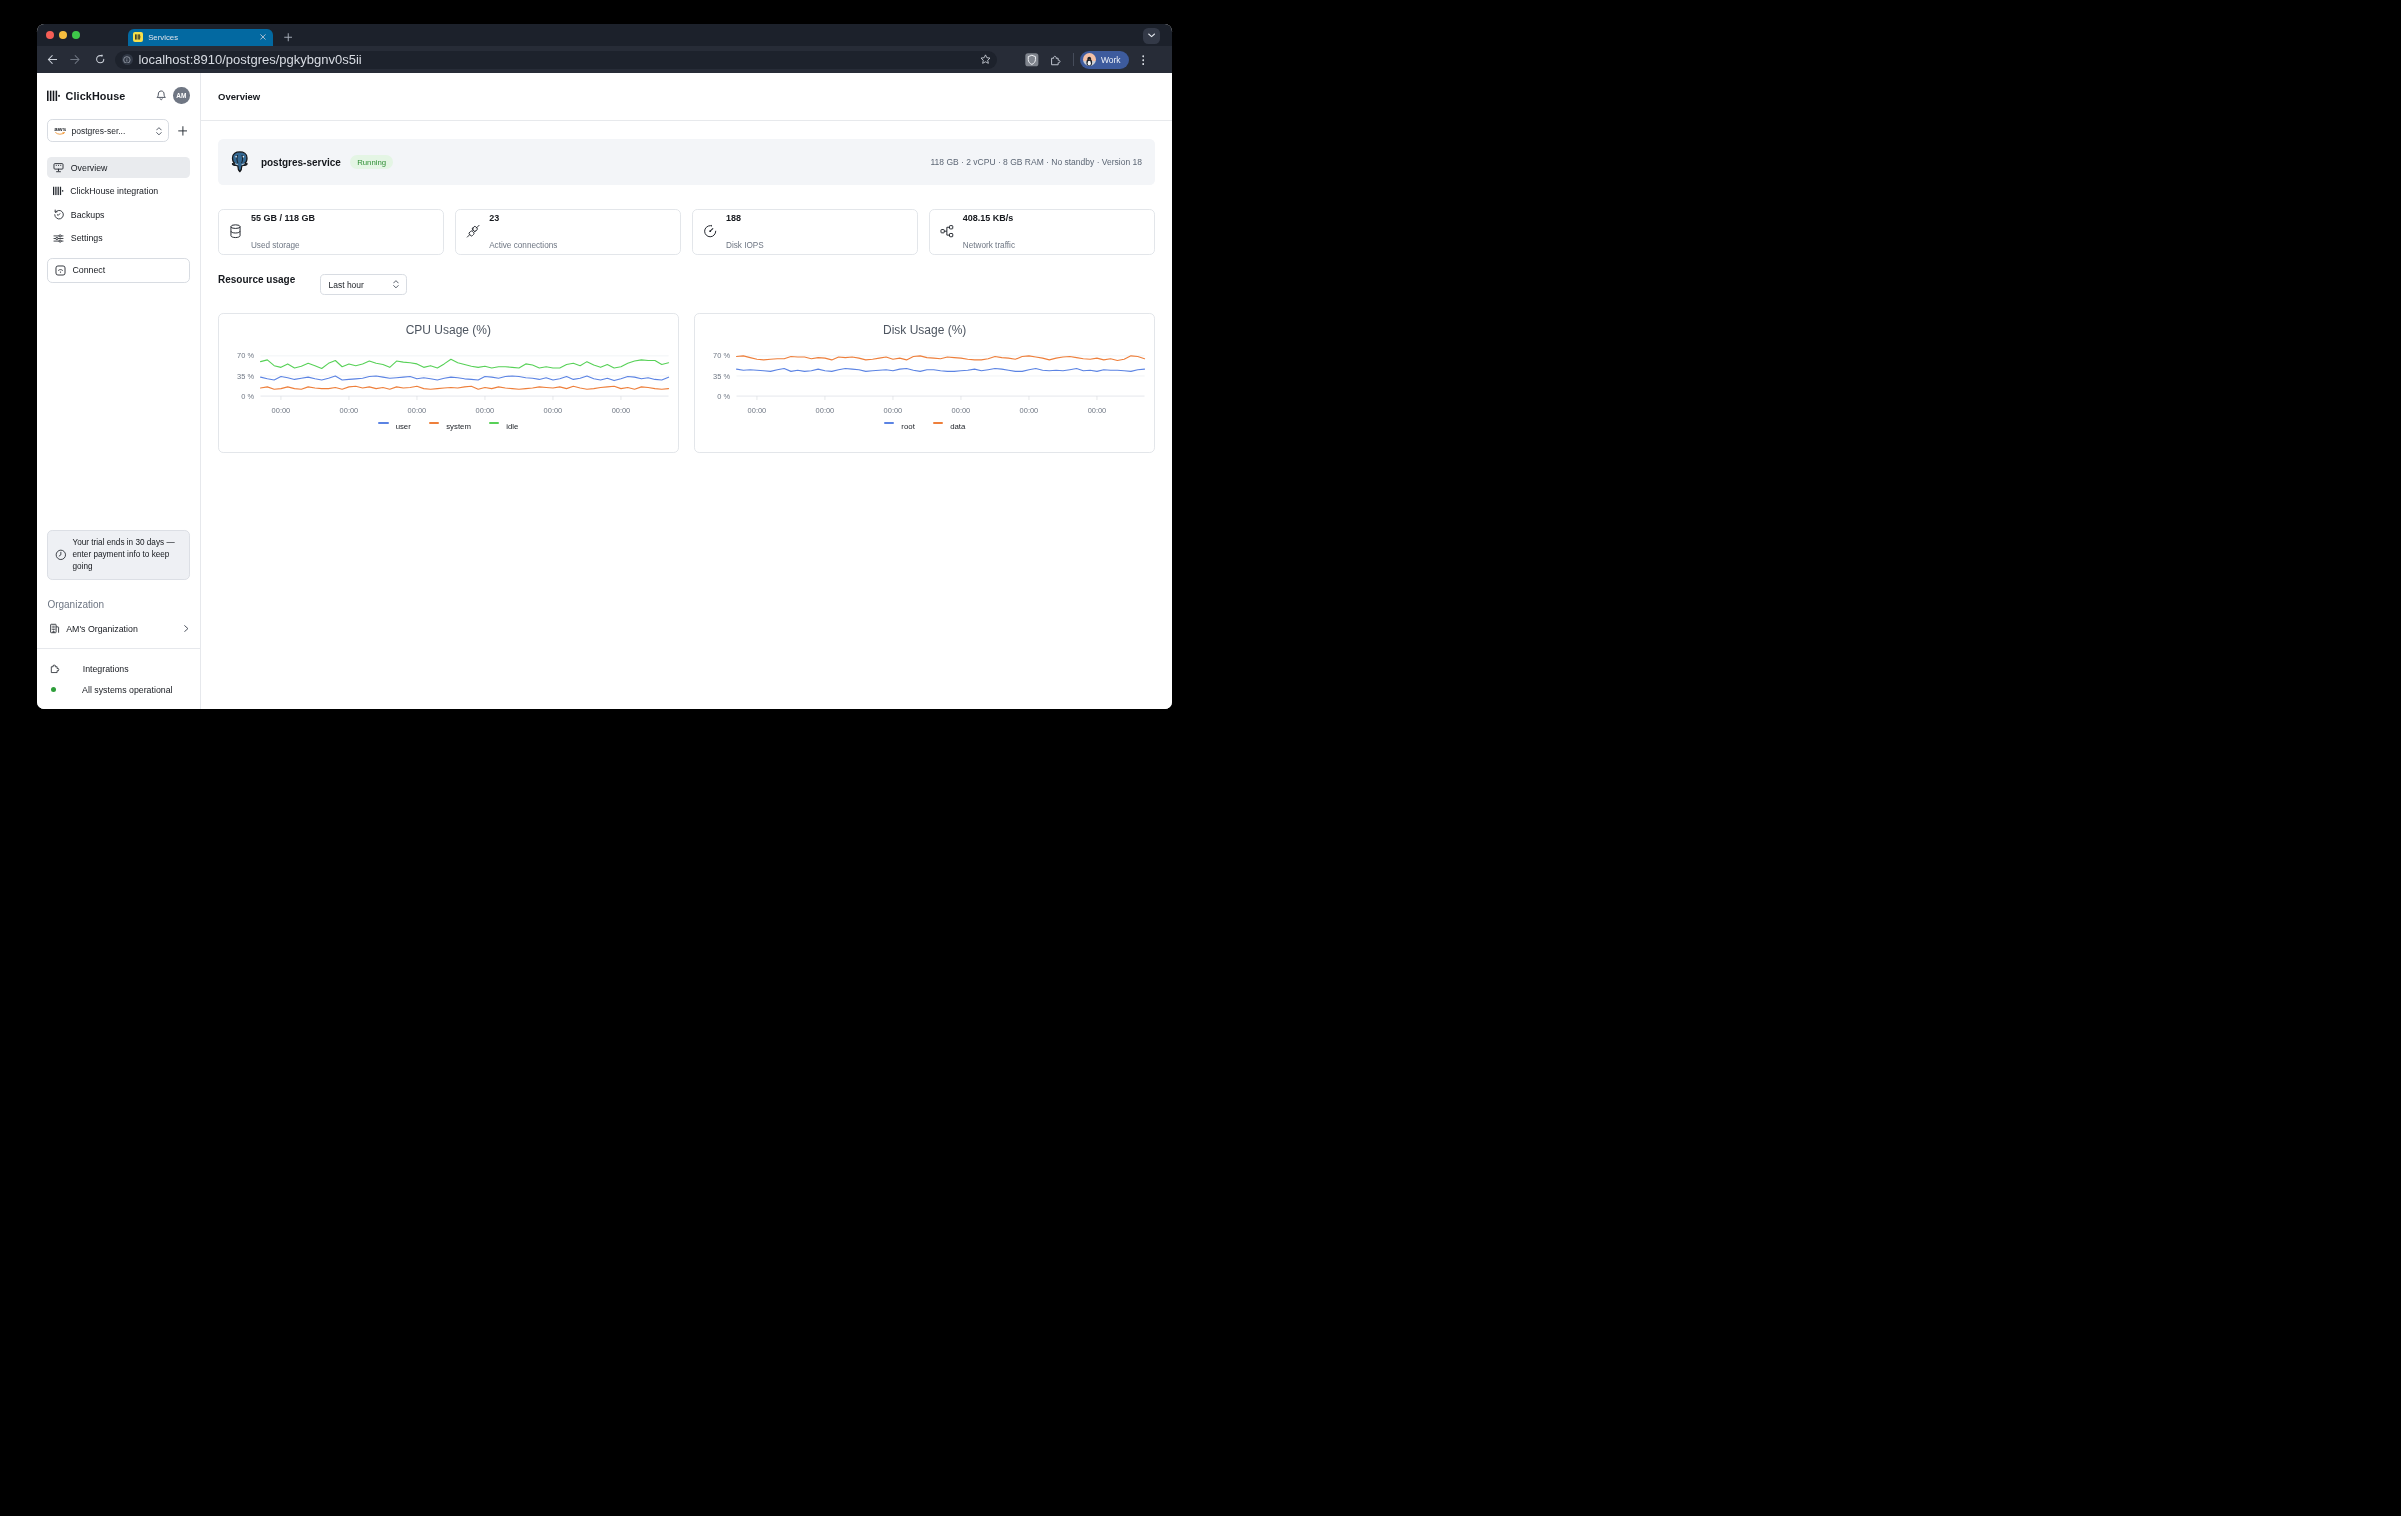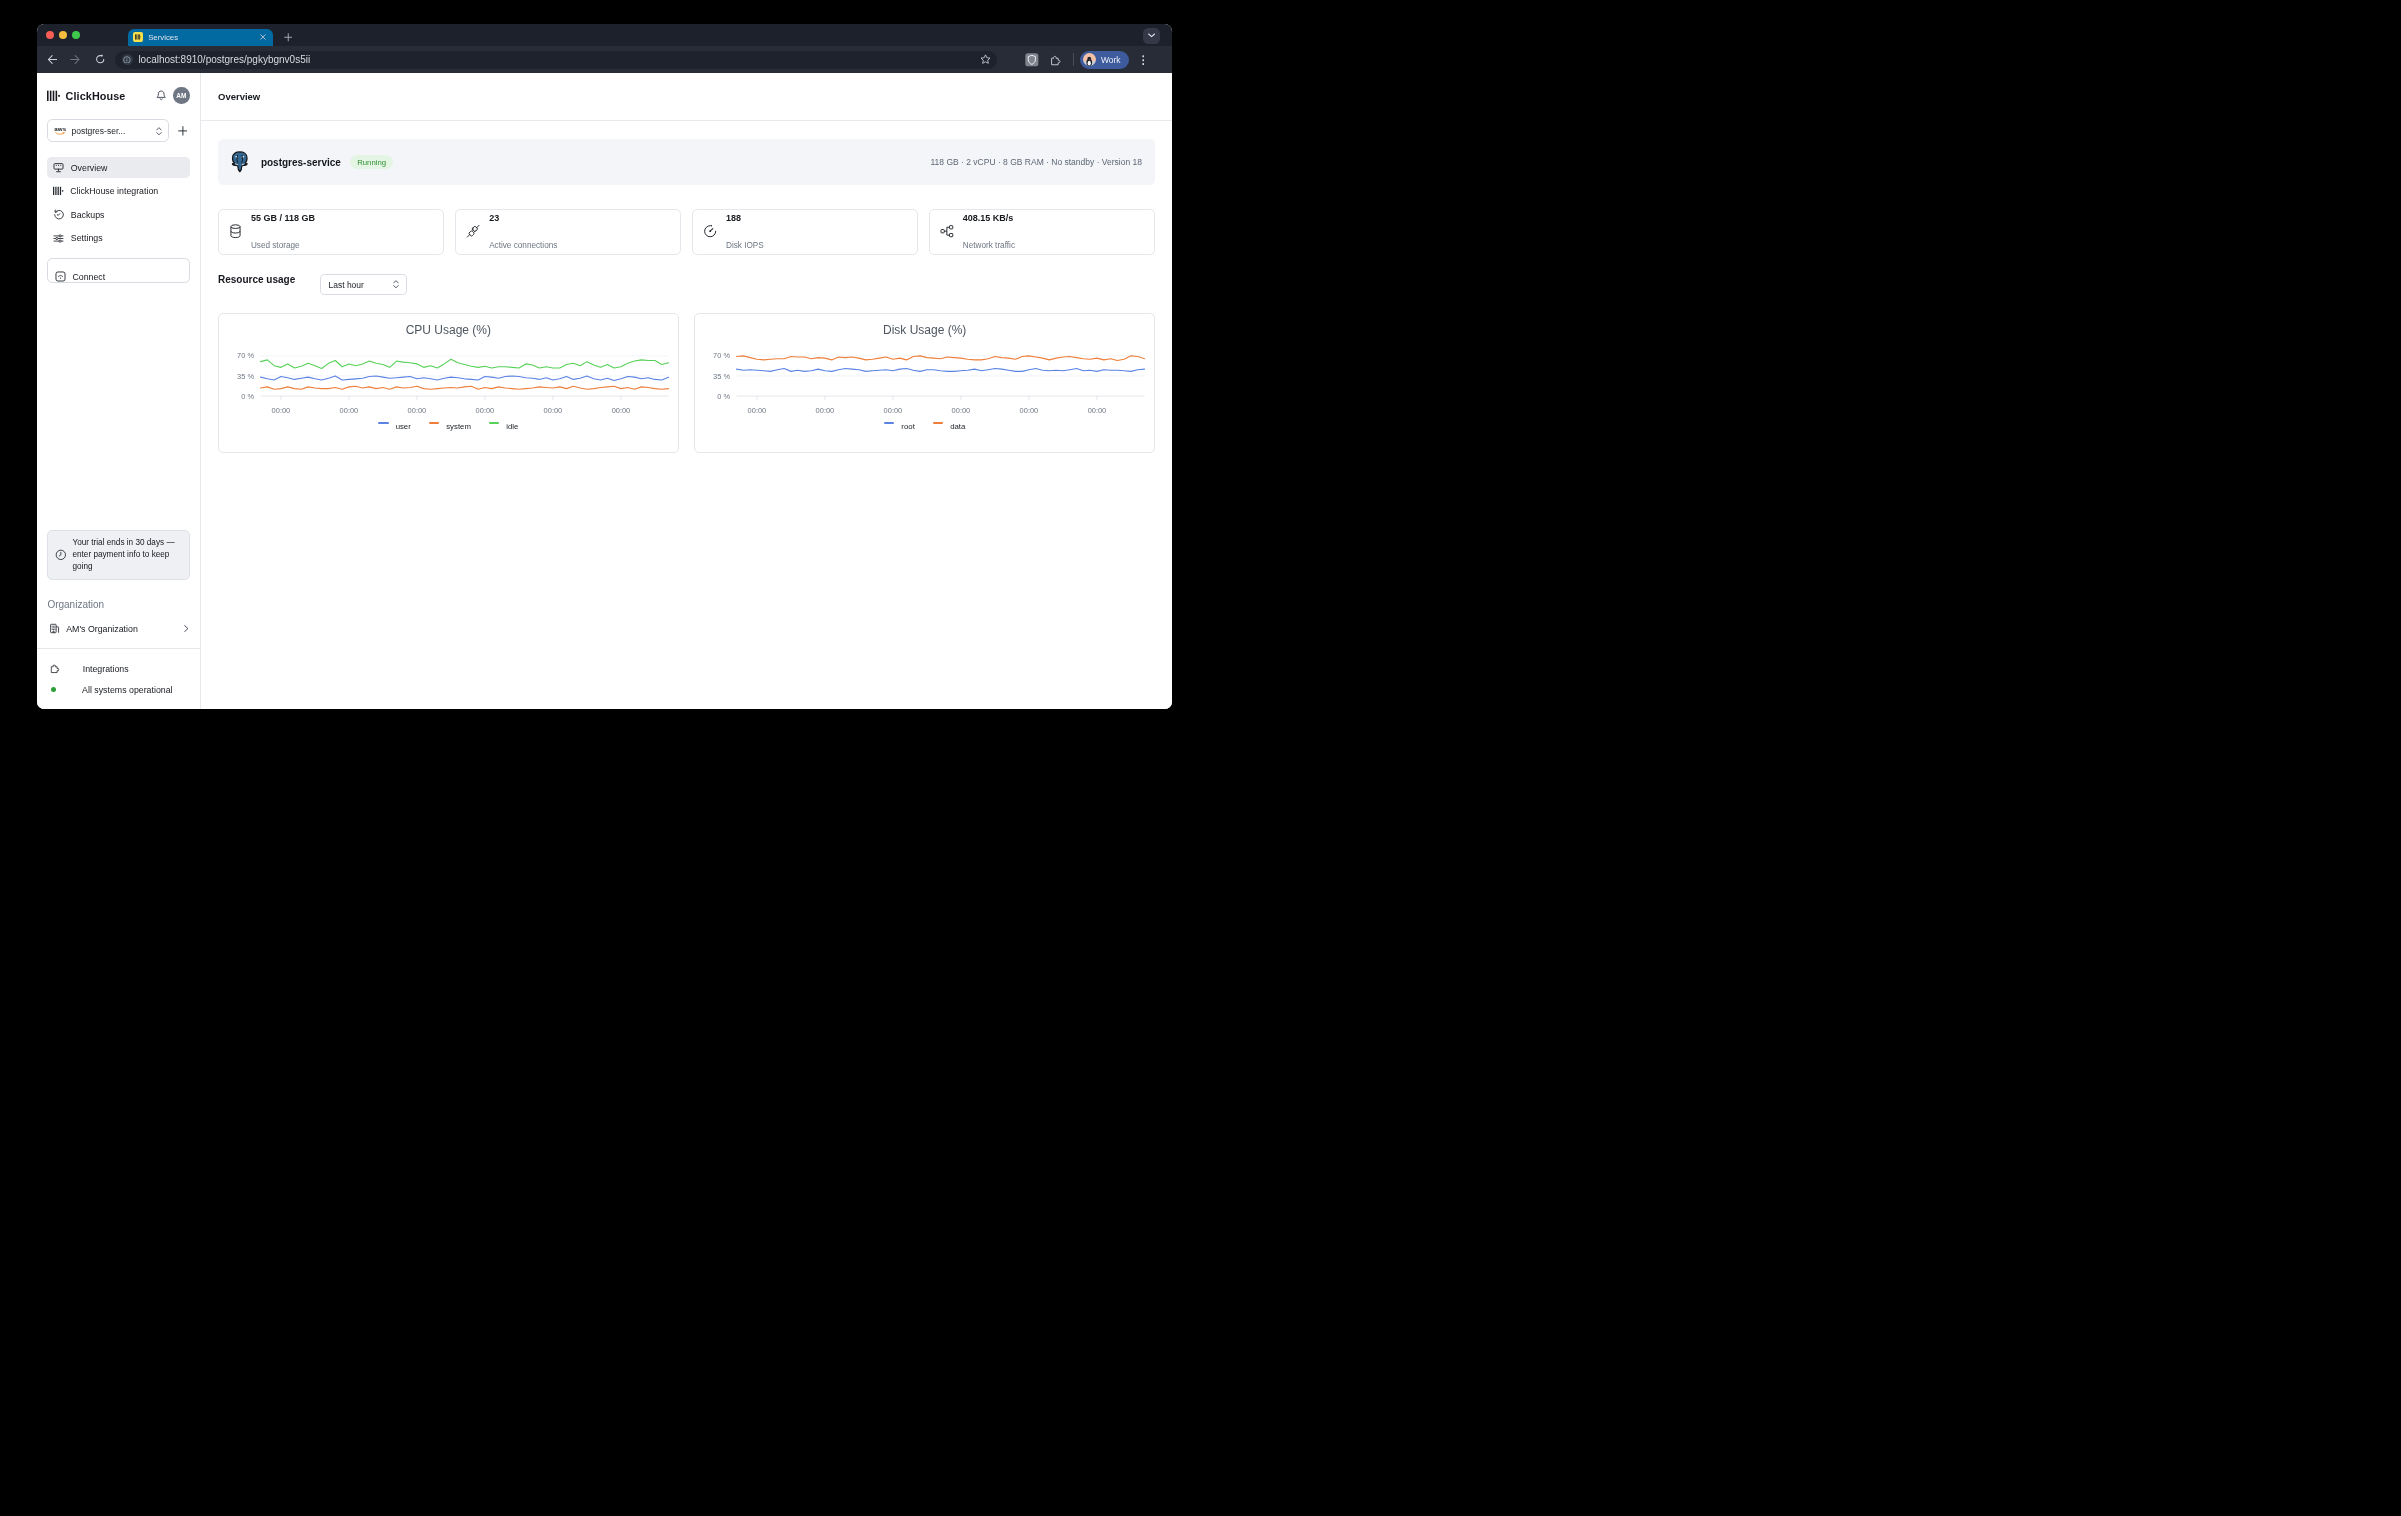--- a/index.html
+++ b/index.html
@@ -20,21 +20,21 @@
   .tab-close { width:10.4px; height:10.4px; display:flex; align-items:center; justify-content:center; border-radius:2.6px; }
   .newtab { position:absolute; left:243px; top:5.9px; width:15.7px; height:15.7px; display:flex; align-items:center; justify-content:center; border-radius:3.9px; }
   .strip-menu { position:absolute; right:11.7px; top:3.9px; width:17.6px; height:15.7px; background:#333947; border-radius:5.2px; display:flex; align-items:center; justify-content:center; }
 
   
   .toolbar { position:relative; height:27px; background:#272c37; }
   .navbtn { position:absolute; top:5.2px; width:17px; height:17px; display:flex; align-items:center; justify-content:center; border-radius:50%; }
   .urlpill { position:absolute; left:78px; top:4.6px; width:882px; height:18px; background:#1d222c;
     border-radius:9px; display:flex; align-items:center; padding:0 6.5px; gap:5.2px; }
   .info-circle { width:11.7px; height:11.7px; border-radius:50%; background:#313845; display:flex; align-items:center; justify-content:center; flex:none; }
-  .url-text { color:#d8dce3; font-size:10px; flex:1; white-space:nowrap; overflow:hidden; }
+  .url-text { color:#d8dce3; font-size:13px; flex:1; white-space:nowrap; overflow:hidden; }
   .tool-ico { position:absolute; top:5.9px; width:15.7px; height:15.7px; display:flex; align-items:center; justify-content:center; }
   .sep { position:absolute; top:7.2px; width:0.7px; height:12.4px; background:#454c5a; }
   .workchip { position:absolute; top:4.6px; height:18px; border-radius:9px; background:#3d5b9d;
     display:flex; align-items:center; gap:4.6px; padding:0 8.5px 0 2.6px; }
   .workchip .pav { width:13.7px; height:13.7px; border-radius:50%; overflow:hidden; background:linear-gradient(#f4c0a6 58%,#ccd0d5 42%); display:flex; align-items:flex-end; justify-content:center; }
   .workchip .wlabel { color:#edf1f8; font-size:8.5px; }
 
   
   .content { display:flex; height:636px; background:#fff; }
   .sidebar { width:164px; flex:none; border-right:0.7px solid #e6e8ec; display:flex; flex-direction:column; padding:14.4px 10.4px 9px 10.4px; }
@@ -49,21 +49,21 @@
   .selrow { display:flex; align-items:center; gap:6.5px; margin-top:15.7px; }
   .svc-select { flex:1; height:23px; border:0.7px solid #d8dce2; border-radius:5.2px; display:flex; align-items:center; gap:5.2px; padding:0 5.9px; background:#fff; }
   .aws { display:flex; flex-direction:column; align-items:center; line-height:1; flex:none; }
   .aws b { font-size:6.2px; font-weight:700; color:#22262c; letter-spacing:0.1px; }
   .svc-name { font-size:8.5px; color:#1a1e24; flex:1; white-space:nowrap; overflow:hidden; }
   .plusbtn { width:14.4px; height:14.4px; display:flex; align-items:center; justify-content:center; }
   .nav { margin-top:14.4px; display:flex; flex-direction:column; gap:2px; }
   .nav-item { height:21.5px; border-radius:4.6px; display:flex; align-items:center; gap:6.5px; padding:0 5.9px; cursor:default; }
   .nav-item.active { background:#e9ebee; }
   .nav-item .lbl { font-size:8.8px; color:#16191f; }
-  .connect { margin-top:9px; height:25px; border:0.7px solid #d8dce2; border-radius:5.2px; display:flex; align-items:flex-end; gap:6.5px; padding:0 6.5px; background:#fff; }
+  .connect { margin-top:9px; height:25px; border:0.7px solid #d8dce2; border-radius:5.2px; display:flex; align-items:center; gap:6.5px; padding:0 6.5px; background:#fff; }
   .sb-spacer { flex:1; }
   .trialbox { background:#eef0f4; border:0.7px solid #dcdfe5; border-radius:5.2px; padding:5.9px 6.5px; display:flex; gap:5.9px; align-items:center; }
   .trialbox .ttext { font-size:8.2px; line-height:1.45; color:#15181d; }
   .org-label { margin-top:19.6px; font-size:10px; color:#6e7683; }
   .orgrow { margin-top:7.8px; height:21px; display:flex; align-items:center; gap:6.5px; padding:0 1.3px; }
   .orgrow .lbl { font-size:8.8px; color:#16191f; flex:1; }
   .sb-divider { margin:9px -10.4px 0 -10.4px; border-top:0.7px solid #e6e8ec; }
   .footrow { margin-top:9px; height:21px; display:flex; align-items:center; gap:23px; padding:0 1.3px; }
   .footrow .lbl { font-size:8.8px; color:#16191f; }
   .statusdot { width:5.2px; height:5.2px; border-radius:50%; margin:0 2.6px; }

